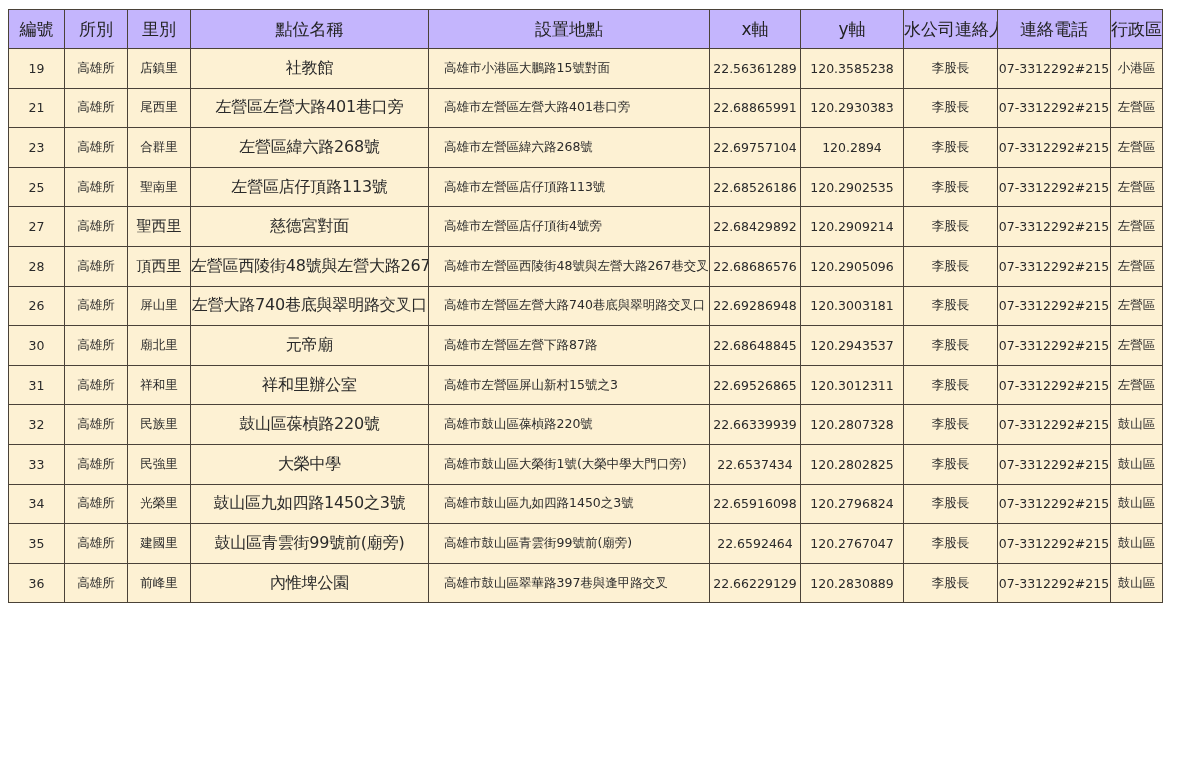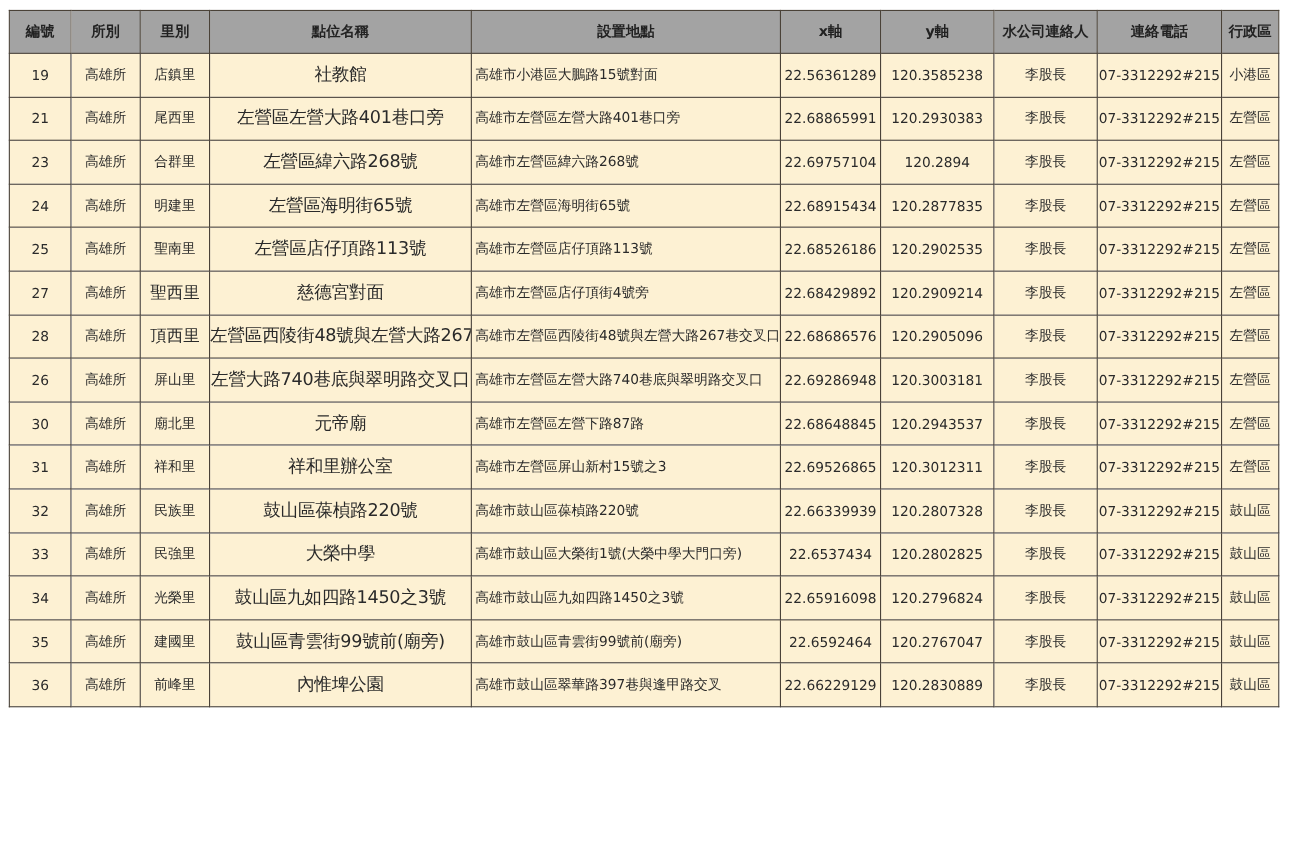--- a/index.html
+++ b/index.html
@@ -10,24 +10,24 @@
     border-collapse: collapse; table-layout: fixed;
     width: 1154px;
     font-size: 12.5px; color: #2a2a2a;
   }
   table.sheet th, table.sheet td {
     border: 1.5px solid #4a4238;
     padding: 0; overflow: hidden; white-space: nowrap;
     text-align: center; vertical-align: middle;
   }
   table.sheet thead th {
-    background: #a3a3a3; height: 38px; font-weight: bold; font-size: 13px; color: #222;
+    background: #c4b5fd; height: 38px; font-weight: normal; font-size: 17px; color: #222;
   }
   table.sheet tbody td { background: #fdf1d3; height: 38.6px; }
-  table.sheet tbody td.addr { text-align: left; padding-left: 3px; }
+  table.sheet tbody td.addr { text-align: left; padding-left: 15px; }
   table.sheet tbody td.site { font-size: 16px; letter-spacing: -0.2px; }
   table.sheet tbody td.num { font-family: "DejaVu Sans", sans-serif; font-size: 12.5px; }
   td.big { font-size: 15px !important; font-family: Liberation Mono, monospace; }
 </style>
 </head>
 <body>
 
 <table class="sheet">
   <colgroup>
     <col style="width:56px">
@@ -90,32 +90,20 @@
     <td>合群里</td>
     <td class="site">左營區緯六路268號</td>
     <td class="addr">高雄市左營區緯六路268號</td>
     <td class="num">22.69757104</td>
     <td class="num">120.2894</td>
     <td>李股長</td>
     <td class="num">07-3312292#215</td>
     <td>左營區</td>
   </tr>
 
-  <tr>
-    <td class="num">24</td>
-    <td>高雄所</td>
-    <td>明建里</td>
-    <td class="site">左營區海明街65號</td>
-    <td class="addr">高雄市左營區海明街65號</td>
-    <td class="num">22.68915434</td>
-    <td class="num">120.2877835</td>
-    <td>李股長</td>
-    <td class="num">07-3312292#215</td>
-    <td>左營區</td>
-  </tr>
 
   <tr>
     <td class="num">25</td>
     <td>高雄所</td>
     <td>聖南里</td>
     <td class="site">左營區店仔頂路113號</td>
     <td class="addr">高雄市左營區店仔頂路113號</td>
     <td class="num">22.68526186</td>
     <td class="num">120.2902535</td>
     <td>李股長</td>

